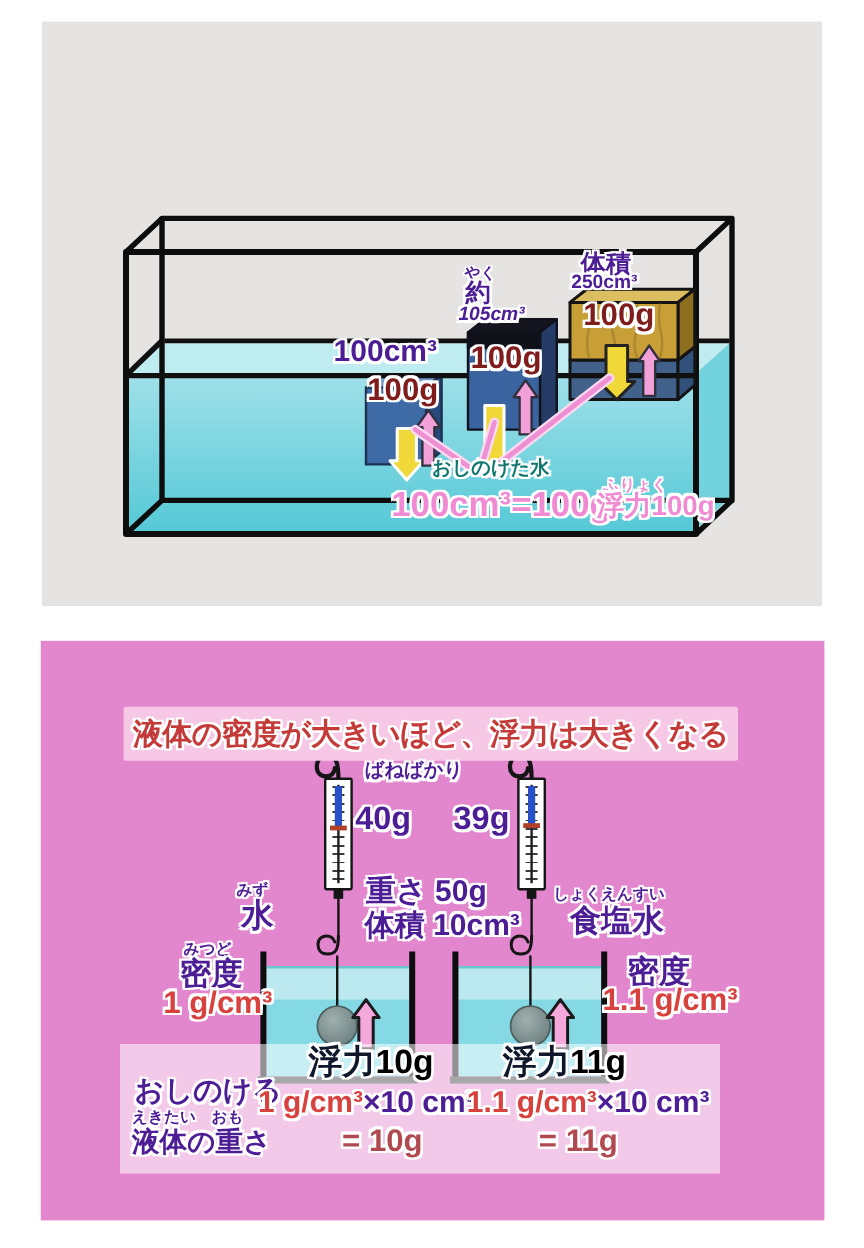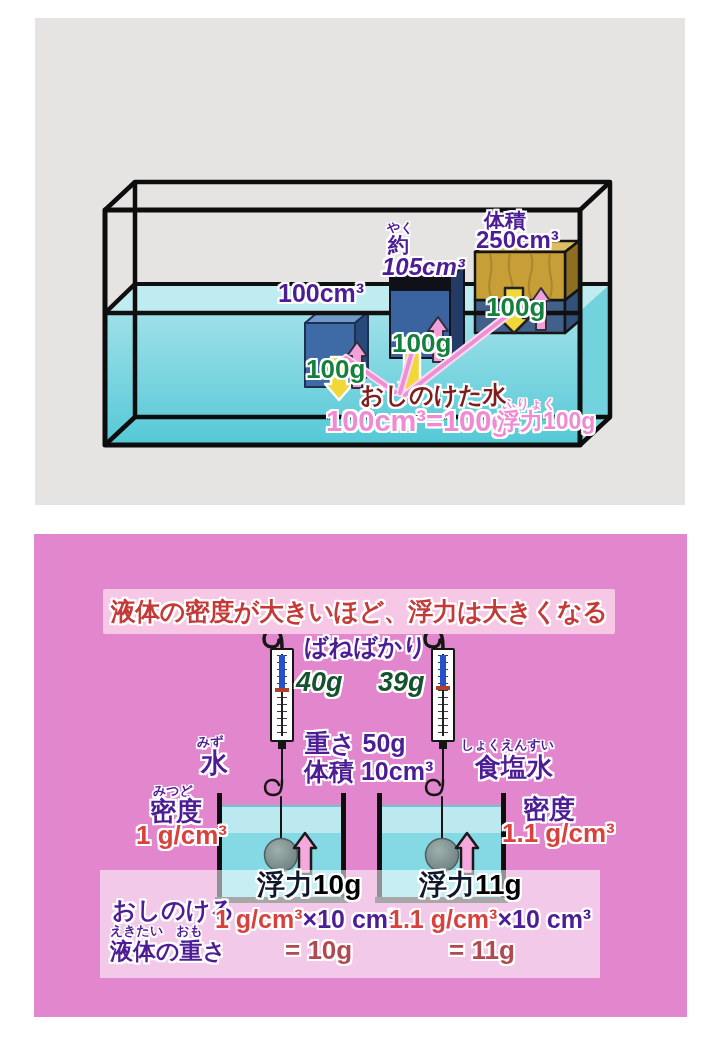--- a/index.html
+++ b/index.html
@@ -9,33 +9,33 @@
   .panel-top{left:35px;top:18px;width:650px;height:487px;background:#e6e4e2;}
   .panel-bottom{left:34px;top:534px;width:653px;height:483px;background:#e287cd;text-align:right;}
   svg{position:absolute;left:0;top:0;}
   .lbl{position:absolute;white-space:nowrap;font-weight:700;line-height:1;}
   
   .ol{text-shadow:-2px -2px 0 #fff,0 -2px 0 #fff,2px -2px 0 #fff,-2px 0 0 #fff,2px 0 0 #fff,
       -2px 2px 0 #fff,0 2px 0 #fff,2px 2px 0 #fff;}
   .ol-sm{text-shadow:-1.5px -1.5px 0 #fff,0 -1.5px 0 #fff,1.5px -1.5px 0 #fff,-1.5px 0 0 #fff,
       1.5px 0 0 #fff,-1.5px 1.5px 0 #fff,0 1.5px 0 #fff,1.5px 1.5px 0 #fff;}
   .blk{color:#4c1d95;}
-  .blue{color:#15803d;margin-top:45px;}
-  .pink{color:#7f1d1d;}
+  .blue{color:#7f1d1d;}
+  .pink{color:#0f766e;}
   .pink2{color:#f08ad2;}
-  .red{color:#14532d;font-style:italic;}
+  .red{color:#4c1d95;}
   .red2{color:#d8423e;}
   .dred{color:#b04a50;}
   .magenta{color:#0f172a;}
   .lpink{color:#000000;}
   .fs13{font-size:13px;}
   .fs21{font-size:21px;}
   .fs22{font-size:24px;}
   .fs23{font-size:23px;}
-  .fs24{font-size:24px;}
+  .fs24{font-size:16px;}
   .fs25{font-size:25px;}
   .fs26{font-size:26px;}
   .fs27{font-size:27px;}
   .fs28{font-size:28px;}
   .fs29{font-size:29px;}
   .fs31{font-size:23px;}
   .banner{position:absolute;left:69px;top:55px;width:512px;height:45px;background:#f6c8e6;
           display:flex;align-items:center;justify-content:center;border-radius:2px;}
   .banner .t{font-weight:800;font-size:25px;color:#c43a38;letter-spacing:-0.5px;}
   .overlay{position:absolute;left:66px;top:336px;width:500px;height:108px;

